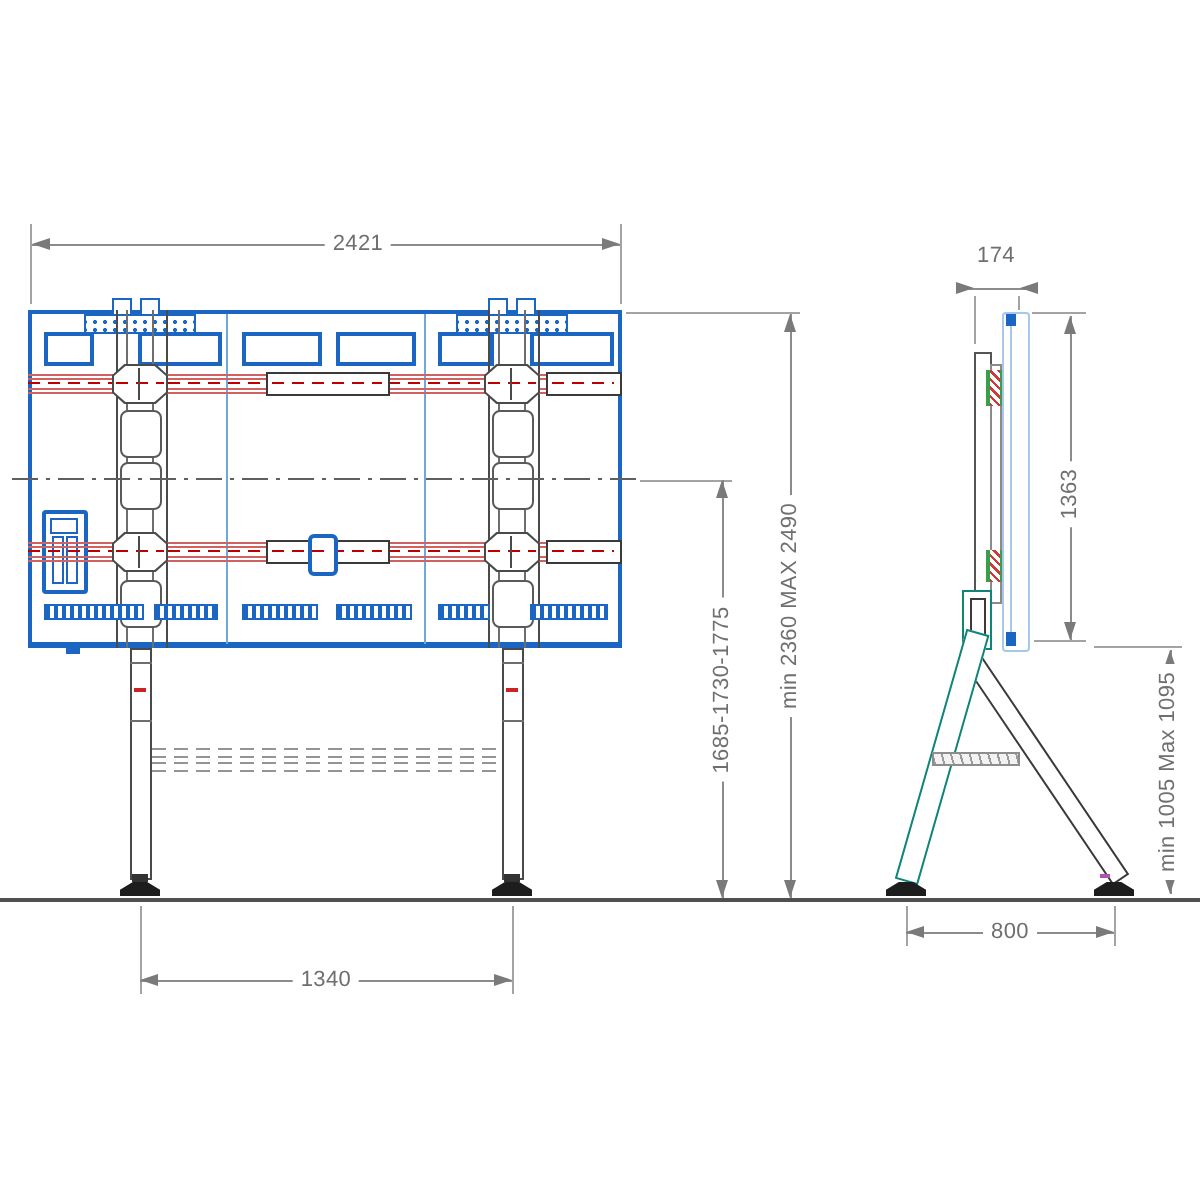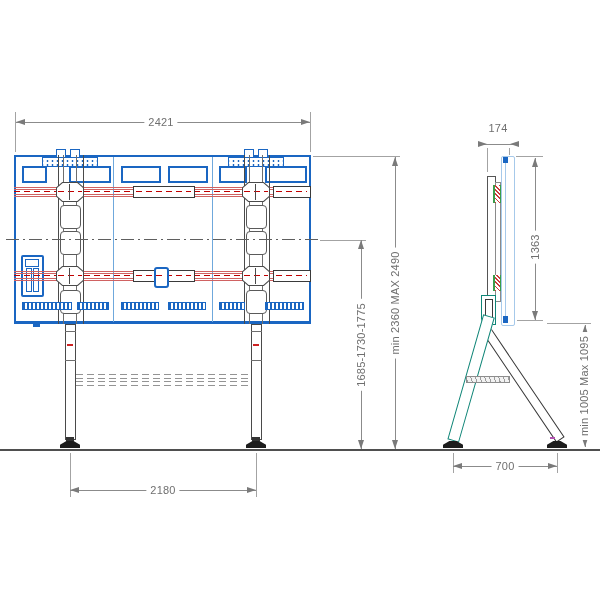--- a/index.html
+++ b/index.html
@@ -187,28 +187,28 @@
   <div class="a" style="left:550px;top:437px;width:5px;height:2px;background:#b050b0;"></div>
   <div class="a foot" style="left:547px;top:441px;width:20px;height:7px;"></div>
 
   <div class="a" style="left:0;top:449px;width:600px;height:2px;background:#4f4f4f;"></div>
 
   <div class="a ext" style="left:15px;top:112px;width:1px;height:40px;"></div>
   <div class="a ext" style="left:310px;top:112px;width:1px;height:40px;"></div>
   <div class="a dl" style="left:16px;top:122px;width:294px;height:1px;"></div>
   <div class="a arr arrL" style="left:16px;top:119px;"></div>
   <div class="a arr arrR" style="left:301px;top:119px;"></div>
-  <div class="a dimtext" style="left:161px;top:122px;">2421</div>
+  <div class="a dimtext" style="left:179px;top:122px;">2421</div>
 
   <div class="a ext" style="left:70px;top:453px;width:1px;height:44px;"></div>
   <div class="a ext" style="left:256px;top:453px;width:1px;height:44px;"></div>
   <div class="a dl" style="left:70px;top:490px;width:186px;height:1px;"></div>
   <div class="a arr arrL" style="left:70px;top:487px;"></div>
   <div class="a arr arrR" style="left:247px;top:487px;"></div>
-  <div class="a dimtext" style="left:163px;top:490px;">2180</div>
+  <div class="a dimtext" style="left:163px;top:490px;">1340</div>
 
   <div class="a ext" style="left:320px;top:240px;width:46px;height:1px;"></div>
   <div class="a dl" style="left:361px;top:240px;width:1px;height:209px;"></div>
   <div class="a arr arrU" style="left:358px;top:240px;"></div>
   <div class="a arr arrD" style="left:358px;top:440px;"></div>
   <div class="a dimtext-v" style="left:361px;top:345px;">1685-1730-1775</div>
 
   <div class="a ext" style="left:313px;top:156px;width:87px;height:1px;"></div>
   <div class="a dl" style="left:395px;top:157px;width:1px;height:292px;"></div>
   <div class="a arr arrU" style="left:392px;top:157px;"></div>
@@ -233,15 +233,15 @@
   <div class="a dl" style="left:585px;top:325px;width:1px;height:122px;"></div>
   <div class="a arr arrU" style="left:582px;top:325px;"></div>
   <div class="a arr arrD" style="left:582px;top:438px;"></div>
   <div class="a dimtext-v" style="left:584px;top:386px;">min 1005 Max 1095</div>
 
   <div class="a ext" style="left:453px;top:453px;width:1px;height:20px;"></div>
   <div class="a ext" style="left:557px;top:453px;width:1px;height:20px;"></div>
   <div class="a dl" style="left:453px;top:466px;width:104px;height:1px;"></div>
   <div class="a arr arrL" style="left:453px;top:463px;"></div>
   <div class="a arr arrR" style="left:548px;top:463px;"></div>
-  <div class="a dimtext" style="left:505px;top:466px;">700</div>
+  <div class="a dimtext" style="left:505px;top:466px;">800</div>
 
 </div>
 
 </body></html>

